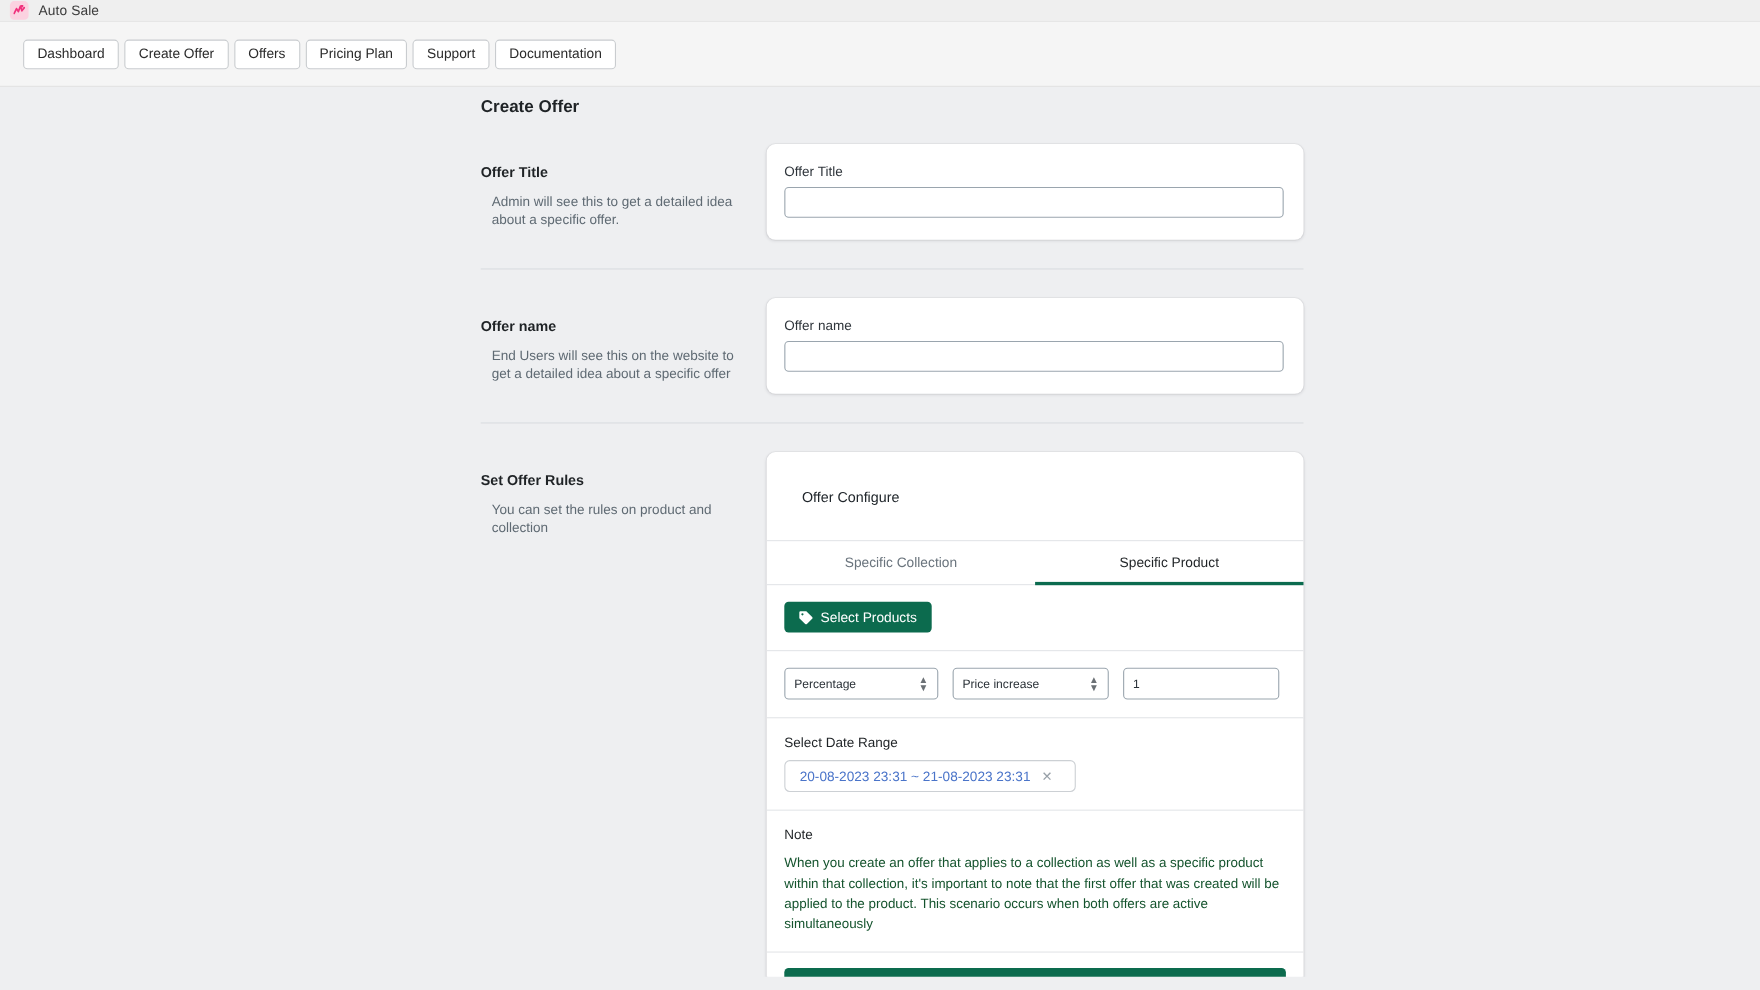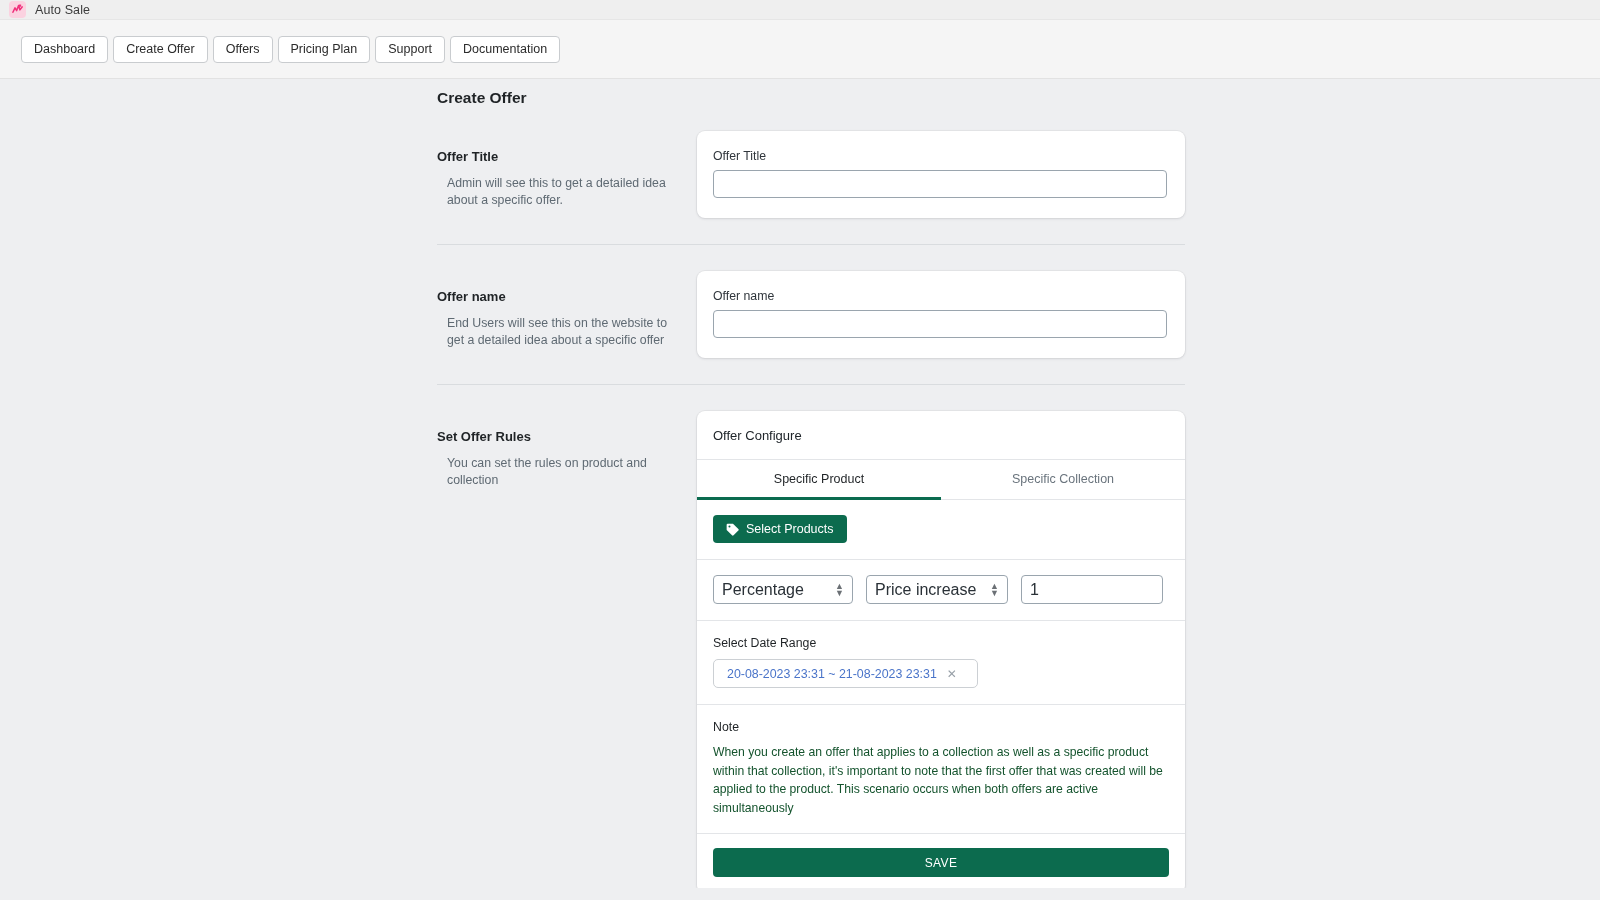--- a/index.html
+++ b/index.html
@@ -141,21 +141,21 @@
     margin: 25px 0 26px 0;
     width: 100%;
   }
 
   
   .card-header {
     padding: 17px 16px 16px 16px;
     border-bottom: 1px solid #e3e5e8;
   }
   .card-header h4 {
-    margin: 0;
+    margin: 16px;
     font-size: 13px;
     font-weight: normal;
     color: #20262b;
   }
 
   .tabs {
     display: flex;
     border-bottom: 1px solid #e3e5e8;
   }
   .tab {
@@ -200,21 +200,21 @@
   .sel-wrap { position: relative; }
   .sel-wrap.w1 { width: 140px; }
   .sel-wrap.w2 { width: 142px; }
   .sel-wrap.w3 { width: 142px; }
   select.styled, input.qty {
     width: 100%;
     height: 29px;
     border: 1px solid #9aa5ae;
     border-radius: 4px;
     background: #fff;
-    font-size: 16px;
+    font-size: 11px;
     font-family: "Liberation Sans", sans-serif;
     color: #2a3137;
     padding: 0 22px 0 8px;
     -webkit-appearance: none;
     appearance: none;
     outline: none;
   }
   input.qty { padding-right: 8px; }
   .spin {
     position: absolute;
@@ -351,22 +351,22 @@
       </div>
 
       <div class="section-right">
         <div class="card">
 
           <div class="card-header">
             <h4>Offer Configure</h4>
           </div>
 
           <div class="tabs">
+            <div class="tab">Specific Collection</div>
             <div class="tab active">Specific Product</div>
-            <div class="tab">Specific Collection</div>
           </div>
 
           <div class="card-row">
             <button class="btn-green">
               <span>
                 <svg width="13" height="13" viewBox="0 0 16 16">
                   <path d="M8.6 0.8 L15.2 7.4 a1.3 1.3 0 0 1 0 1.9 l-5.9 5.9 a1.3 1.3 0 0 1 -1.9 0 L0.8 8.6 V2.1 a1.3 1.3 0 0 1 1.3 -1.3 Z" fill="#ffffff"></path>
                   <circle cx="4.3" cy="4.3" r="1.25" fill="#0c6b4e"></circle>
                 </svg>
               </span>

